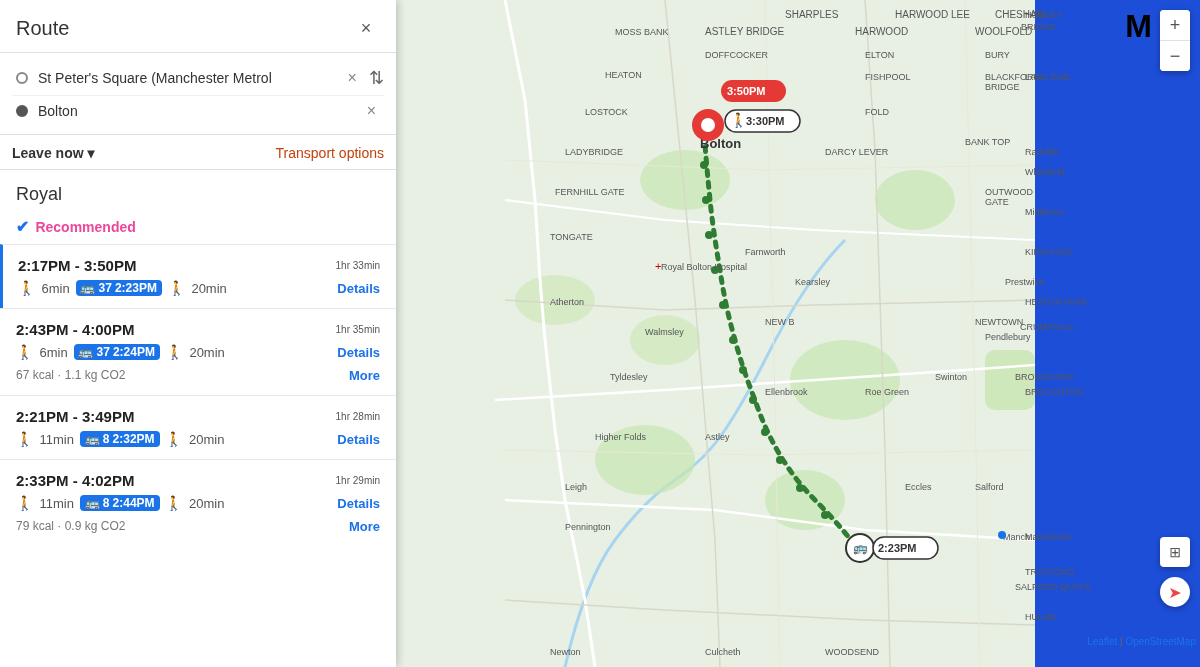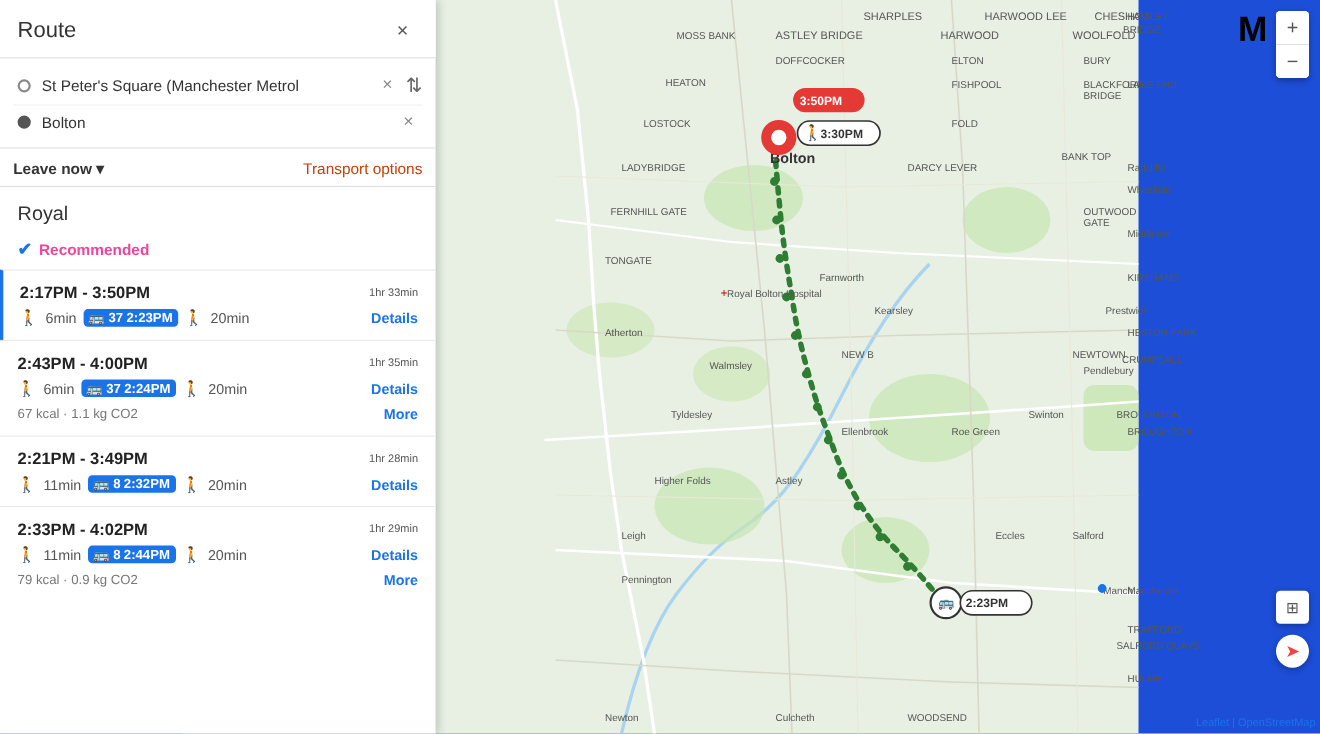--- a/index.html
+++ b/index.html
@@ -260,21 +260,21 @@
       cursor: pointer;
       font-size: 18px;
       display: flex; align-items: center; justify-content: center;
       color: #555;
     }
     .zoom-divider { height: 1px; background: #e0e0e0; }
 
     
     #attribution {
       position: absolute;
-      bottom: 4px;
+      bottom: 20px;
       right: 4px;
       font-size: 10px;
       color: #666;
       z-index: 5;
     }
     #attribution a { color: #1a73e8; text-decoration: none; }
 
     
     #compass {
       position: absolute;

